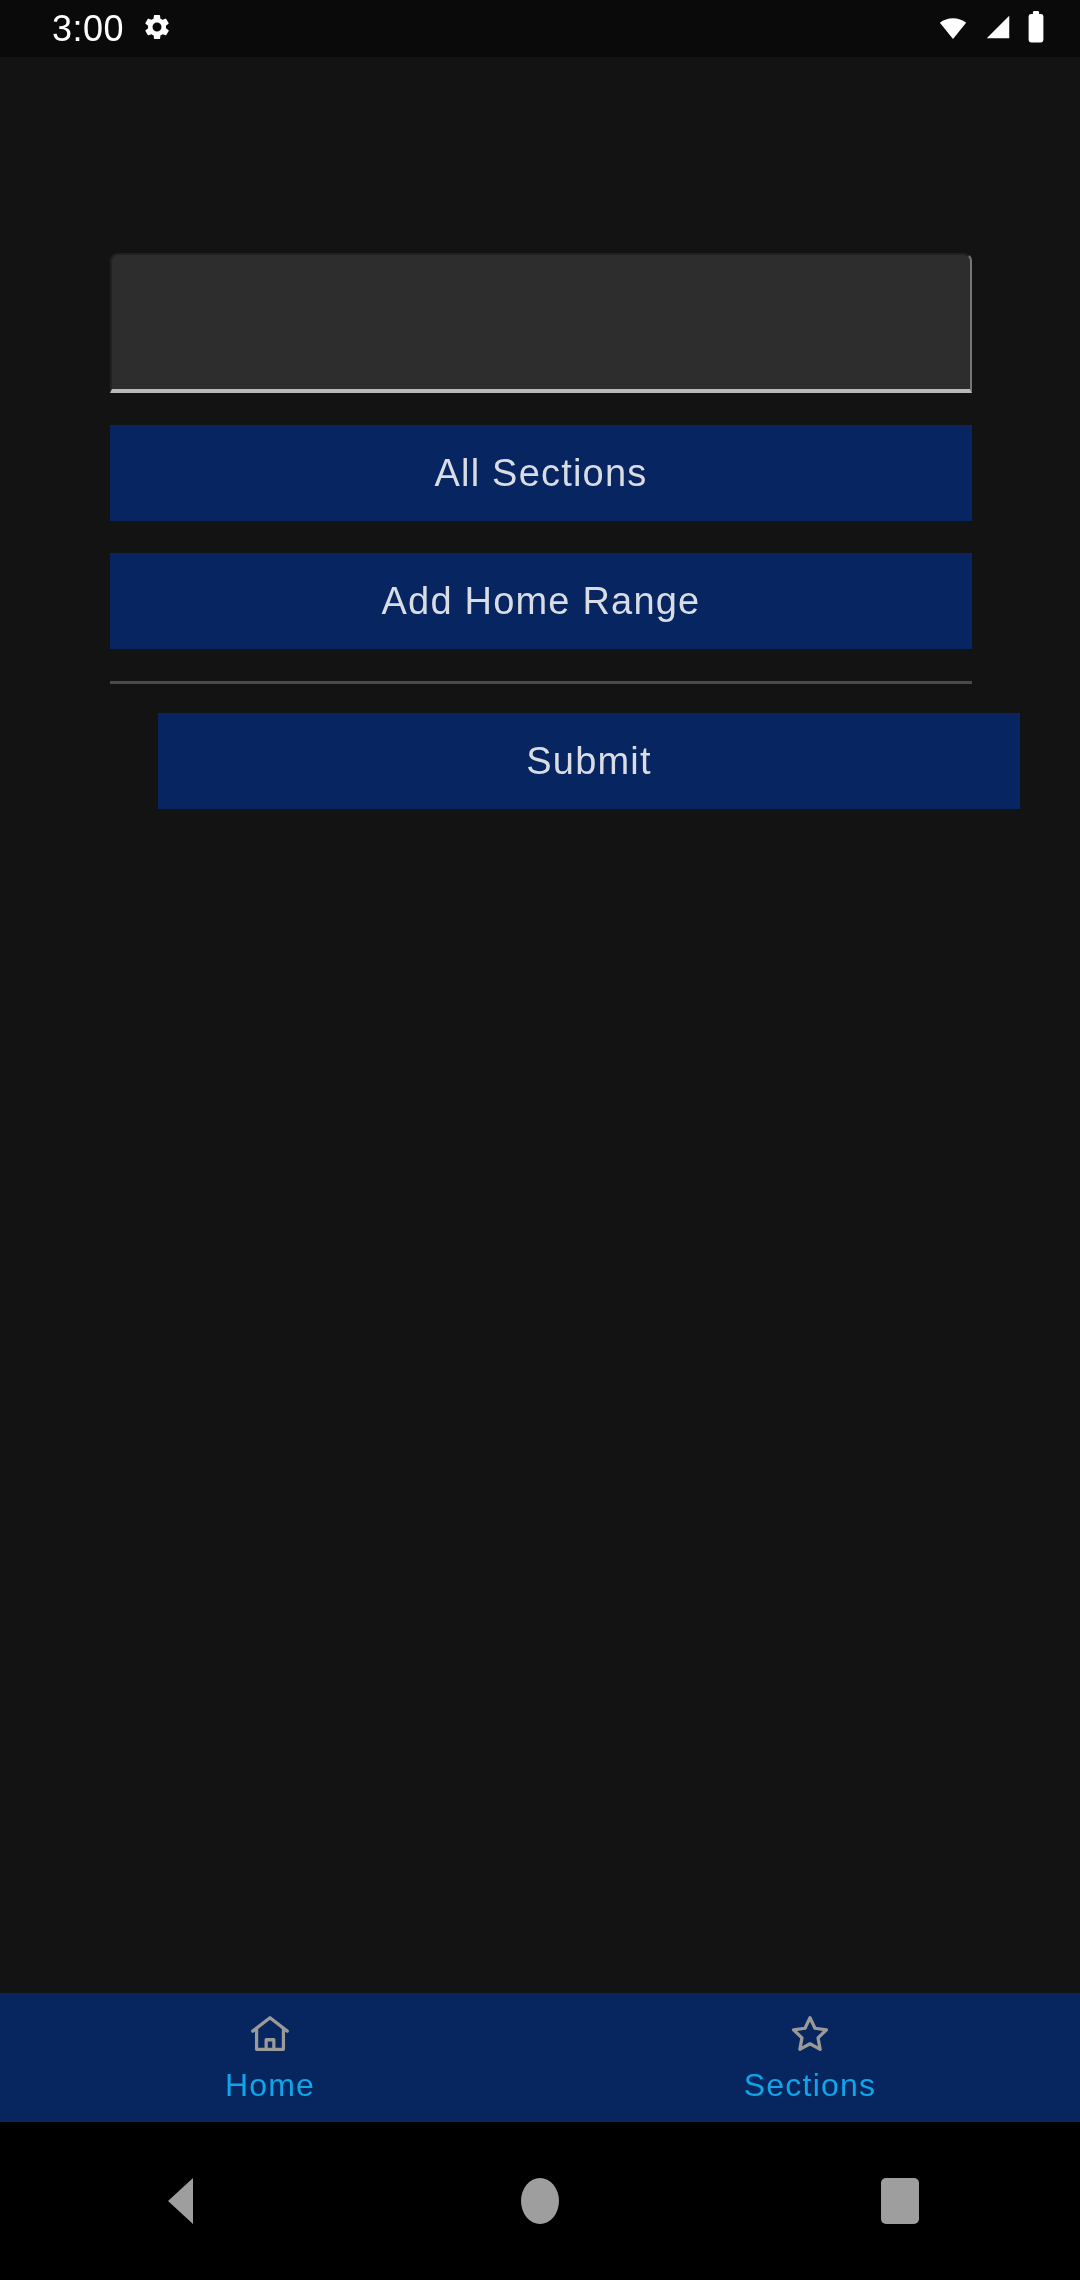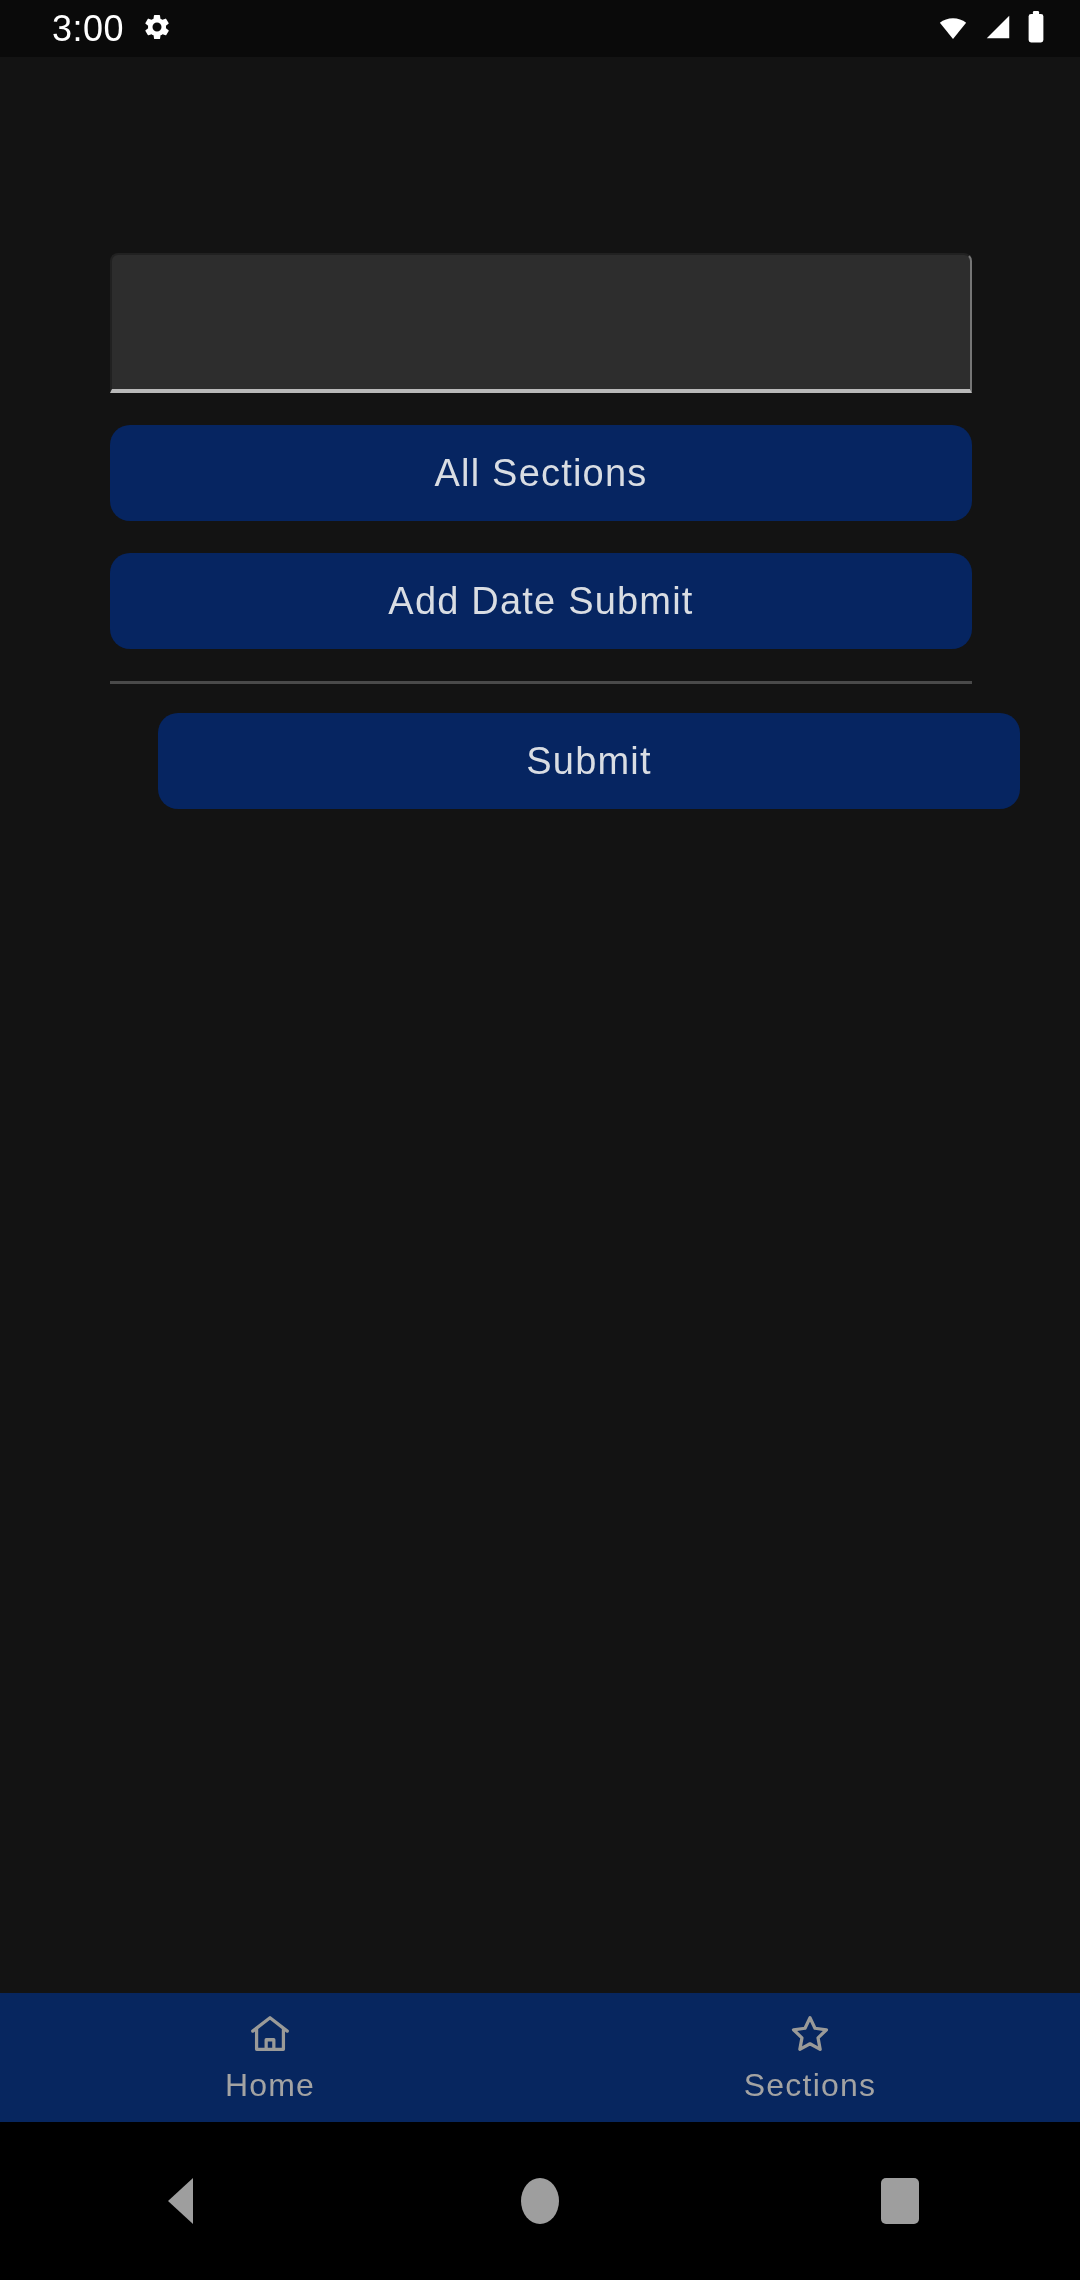--- a/index.html
+++ b/index.html
@@ -71,21 +71,21 @@
   }
   .text-field::placeholder { color: #8a8a8a; }
 
   .btn {
     display: block;
     width: 862px;
     height: 96px;
     margin-top: 32px;
     background: #062561;
     border: none;
-    border-radius: 20px;
+    border-radius: 0;
     color: #d9dde3;
     font-family: "Liberation Sans", sans-serif;
     font-size: 38px;
     letter-spacing: 1.2px;
     cursor: pointer;
   }
 
   .divider {
     width: 862px;
     height: 3px;
@@ -113,21 +113,21 @@
     flex-direction: column;
     align-items: center;
     justify-content: center;
     gap: 10px;
     cursor: pointer;
     overflow: hidden;
   }
   .tab-icon { display: block; height: 46px; }
   .tab-label {
     font-size: 32px;
-    color: #a3a3a3;
+    color: #0ea5e9;
     letter-spacing: 1.2px;
     white-space: nowrap;
   }
   .tab-item.active .tab-label {
     color: #ffffff;
     font-weight: bold;
   }
 
   
   .sys-nav {
@@ -198,21 +198,21 @@
     </div>
   </div>
 
   <div class="content">
     <div class="form-area">
 
       <input class="text-field" type="text" placeholder="" style="">
 
       <button class="btn">All Sections</button>
 
-      <button class="btn">Add Date Submit</button>
+      <button class="btn">Add Home Range</button>
 
       <div class="divider"></div>
 
       <button class="btn btn-submit">Submit</button>
     </div>
   </div>
 
   <div class="tab-bar">
 
     <div class="tab-item">

